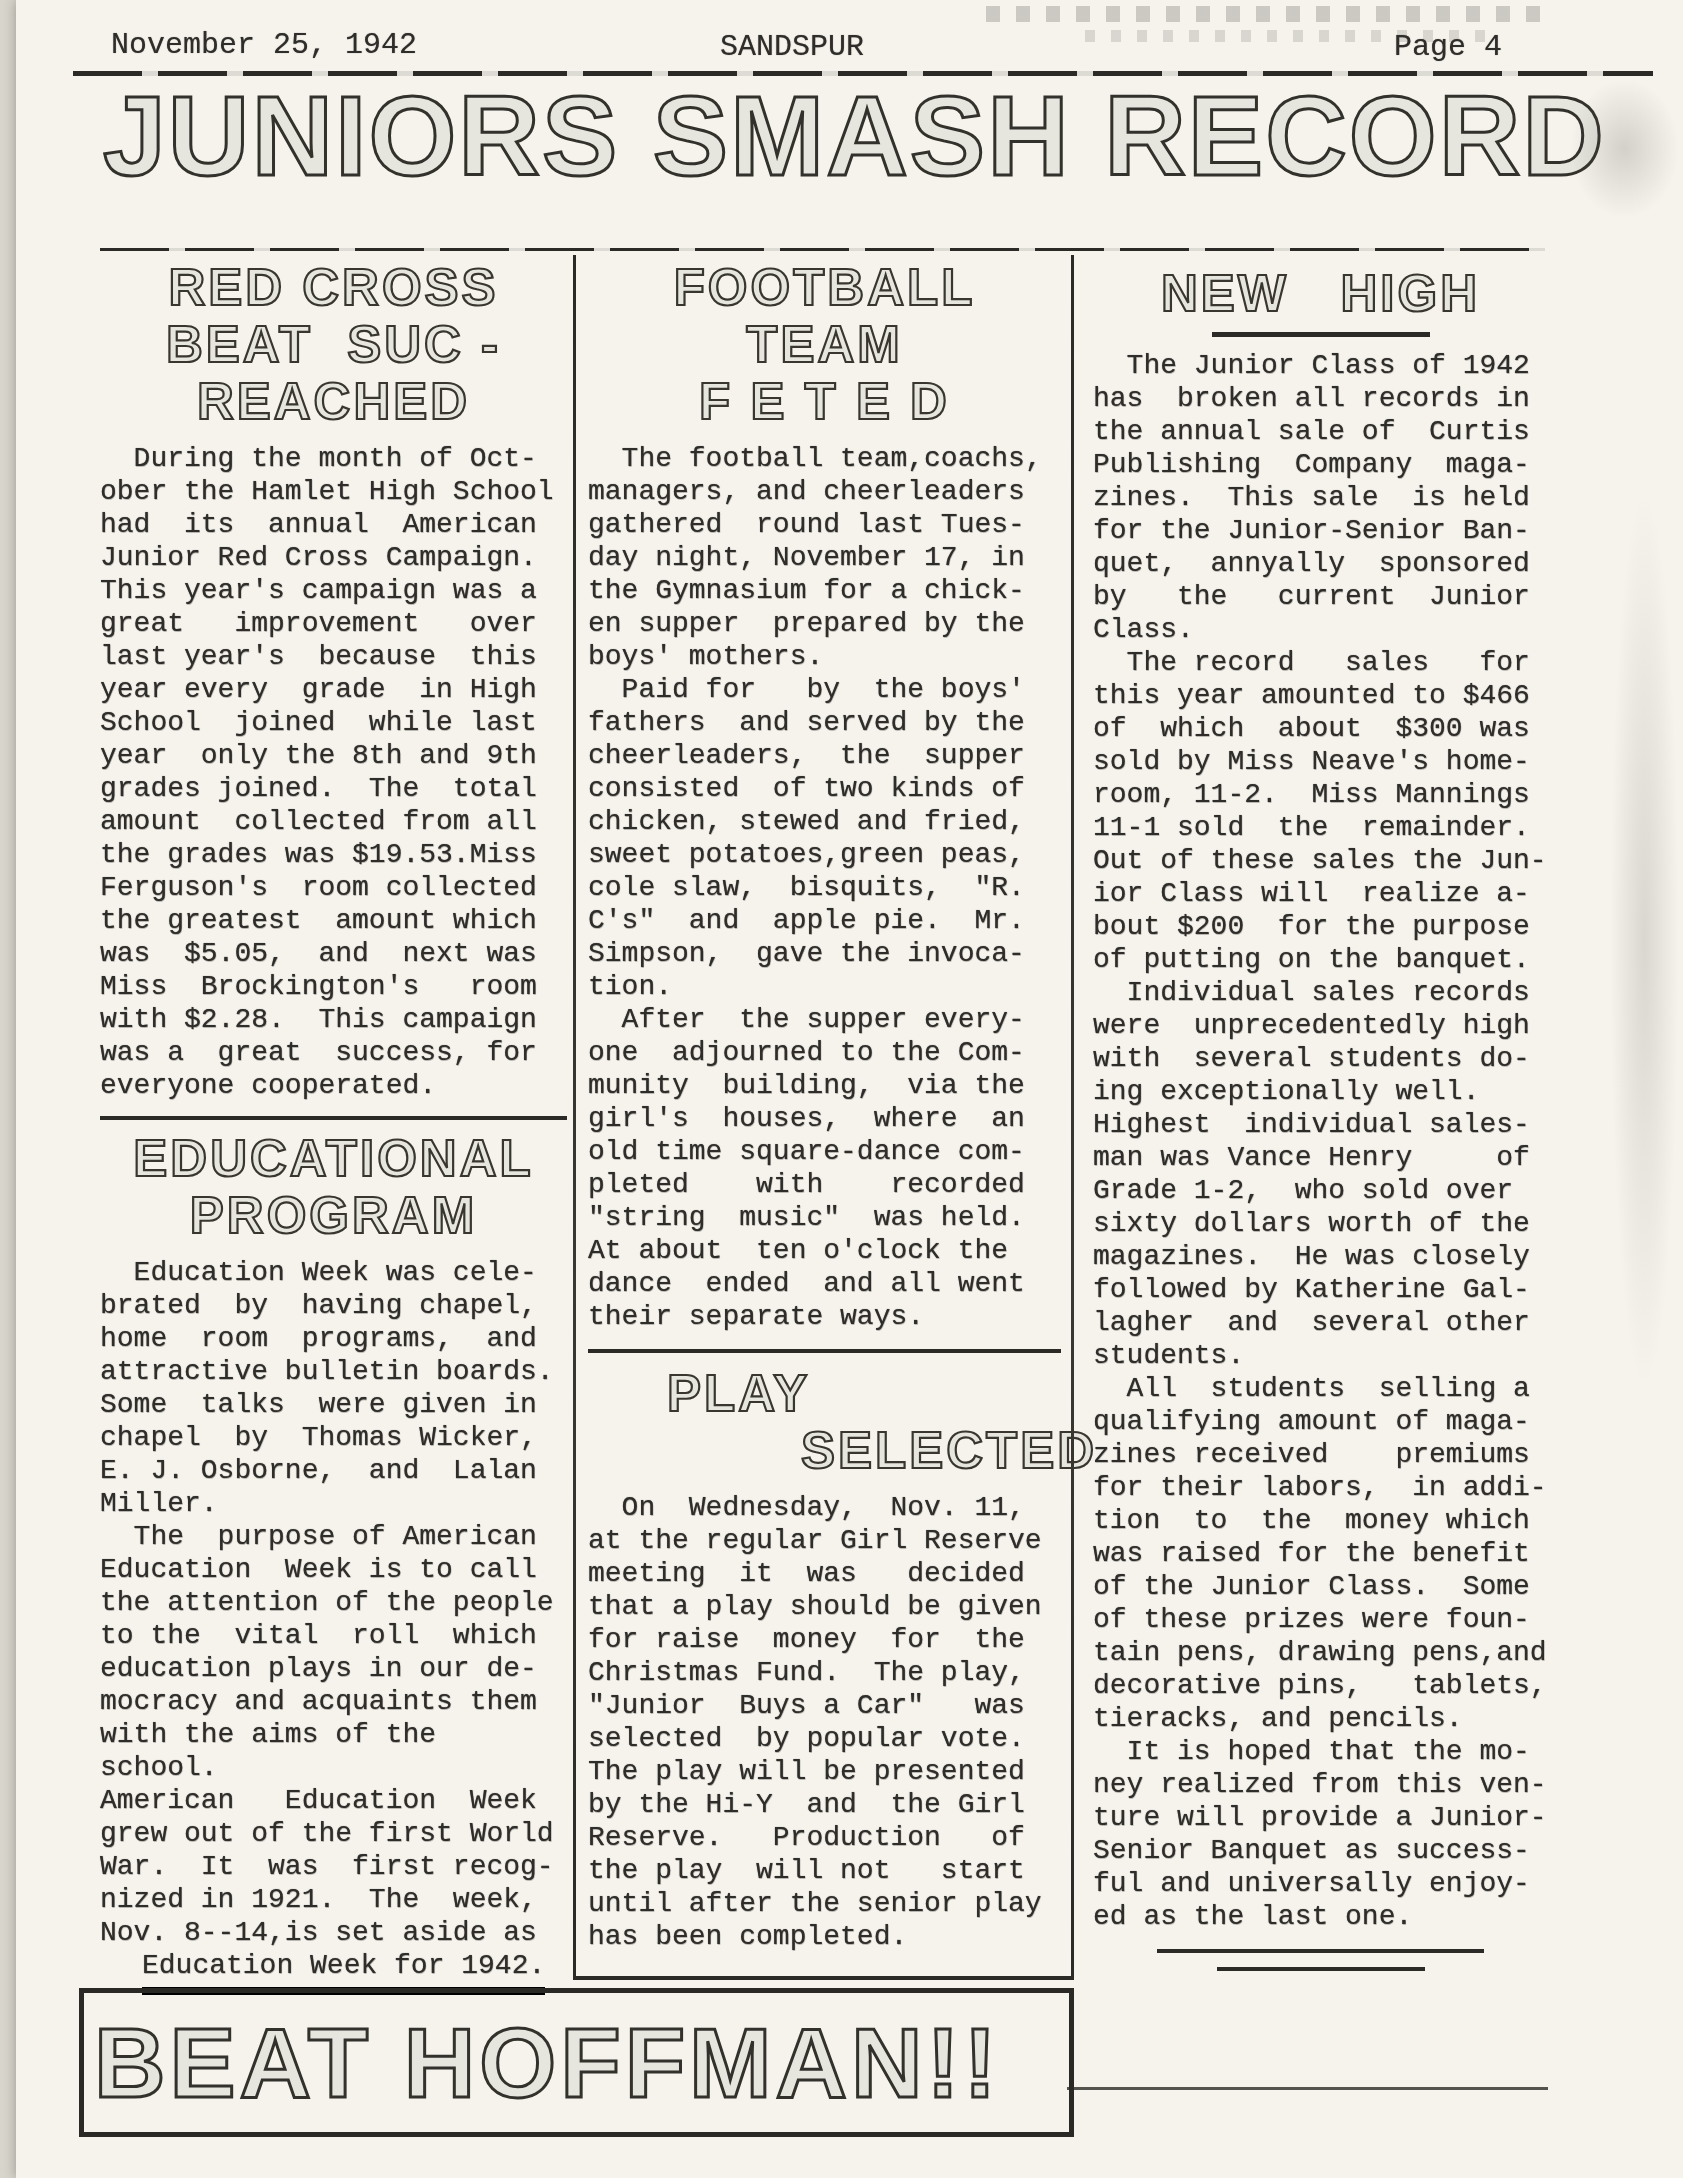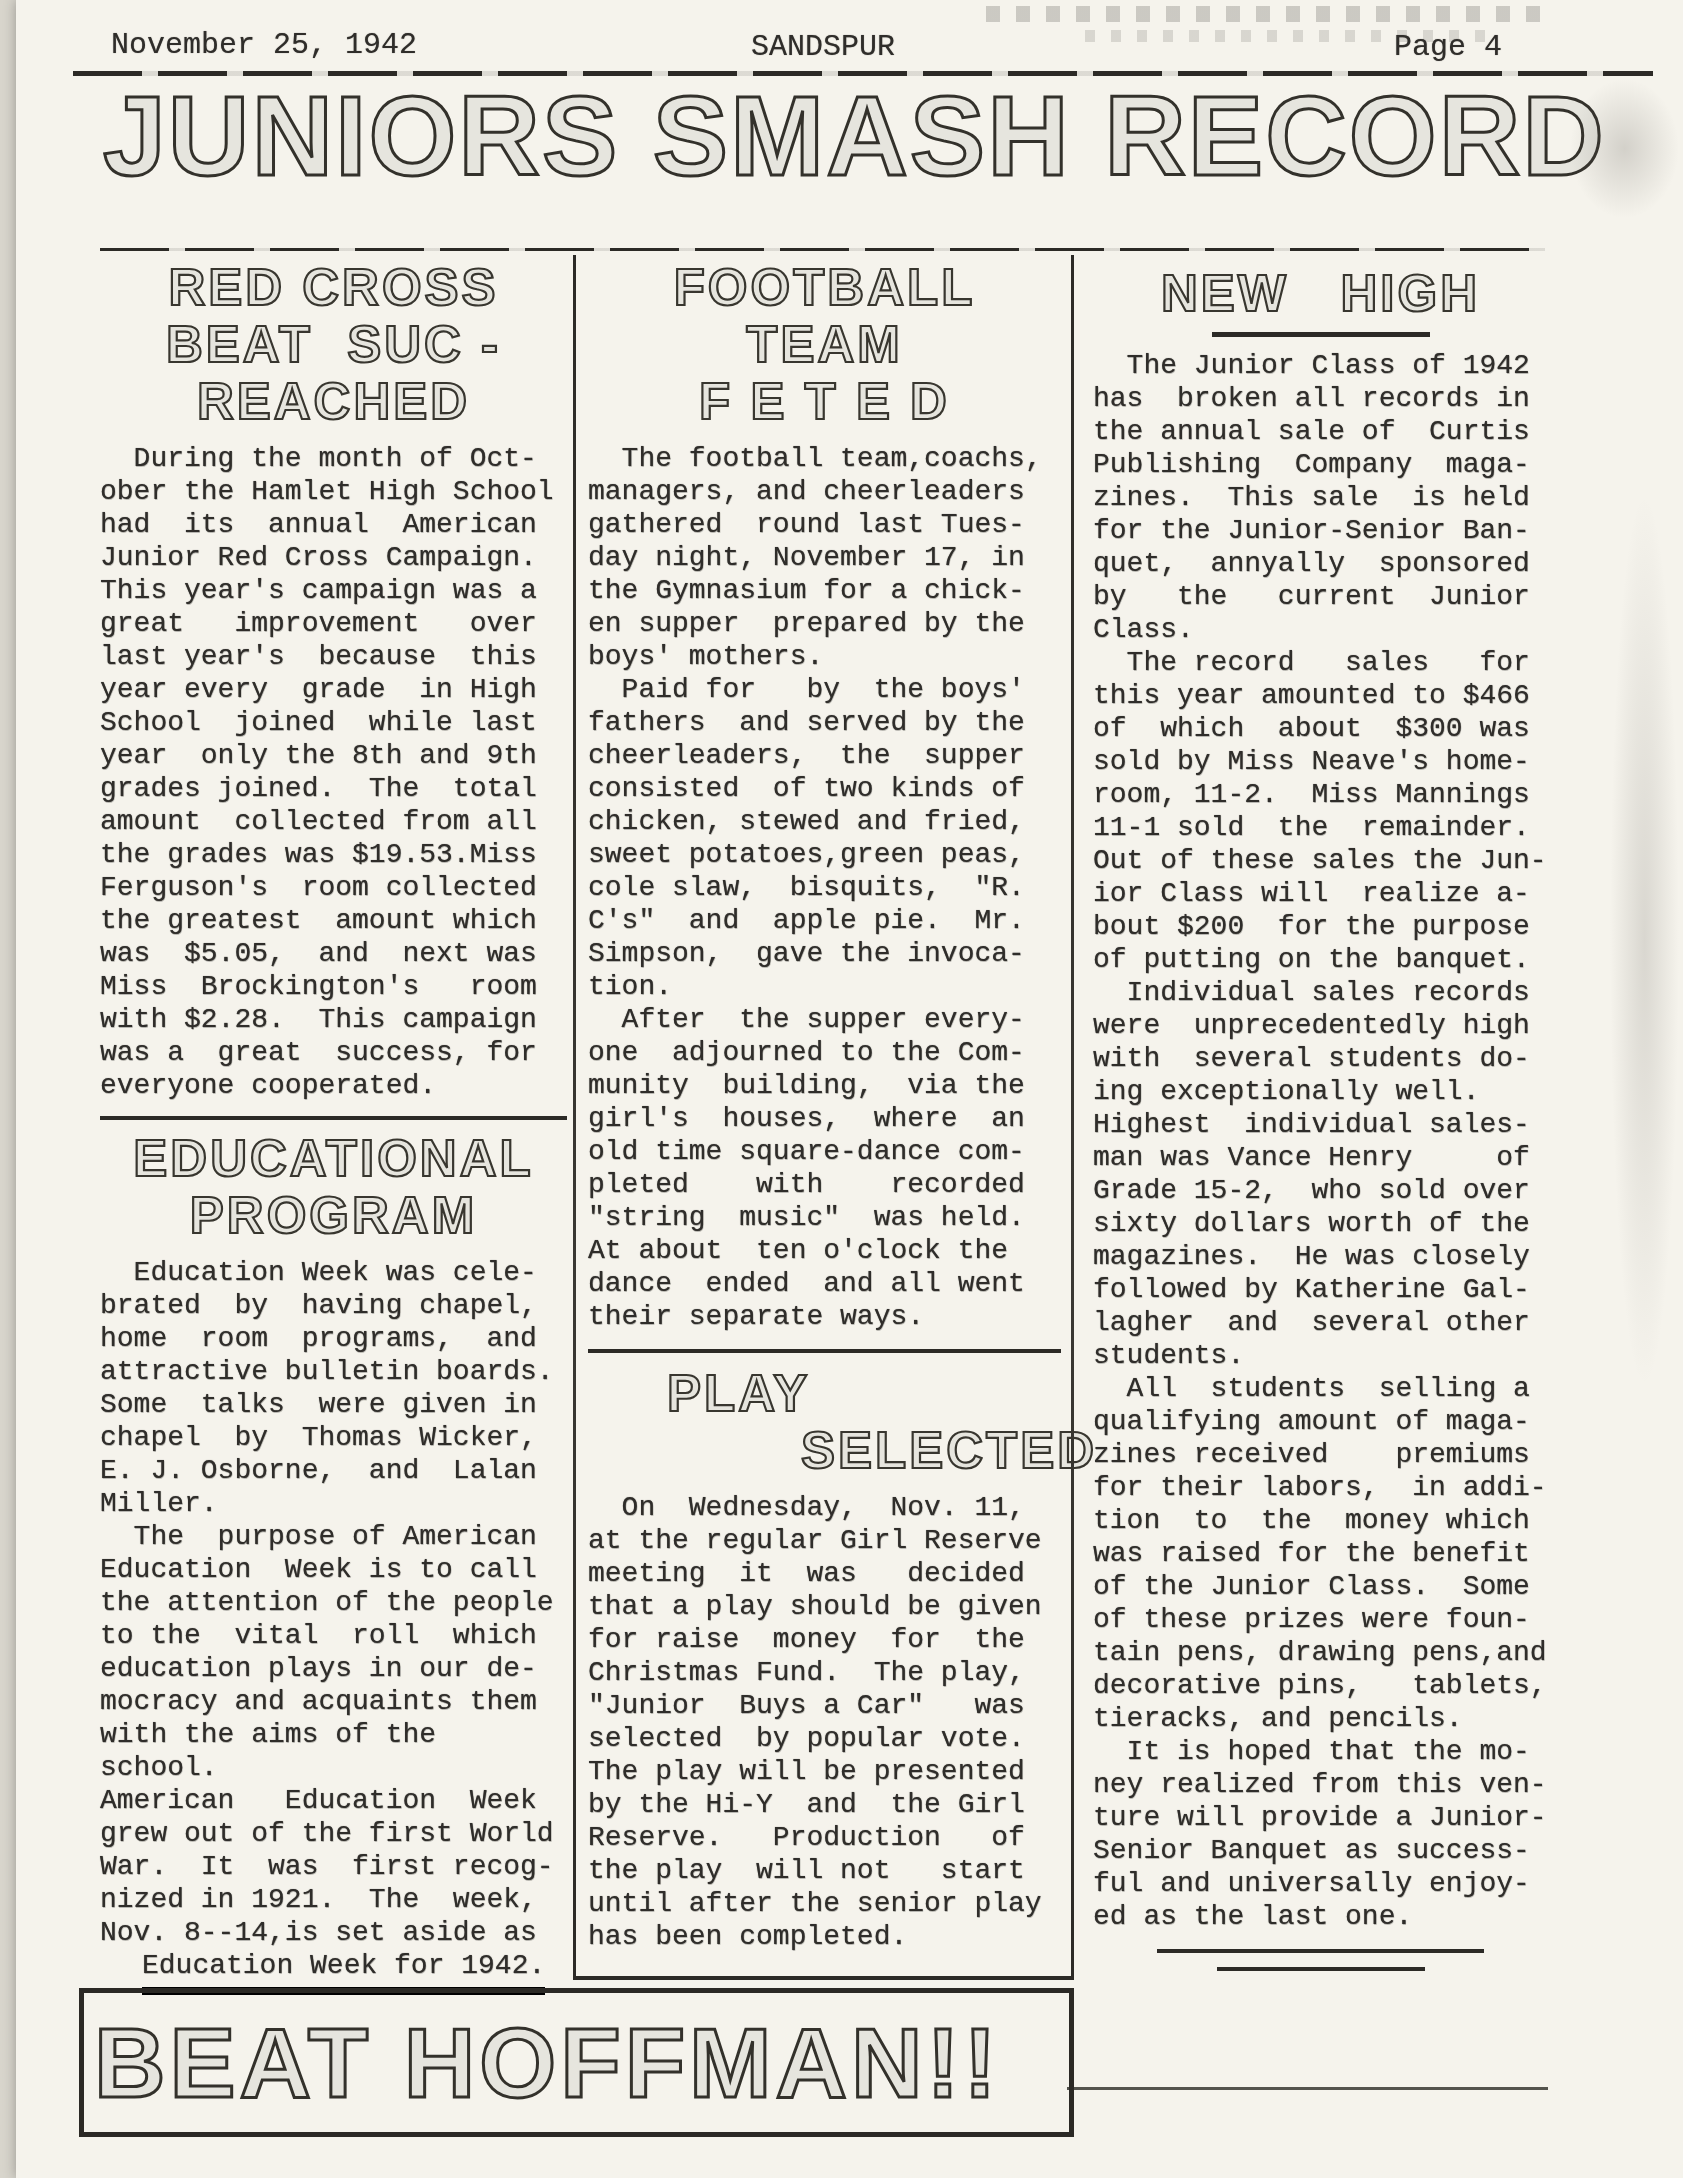--- a/index.html
+++ b/index.html
@@ -35,21 +35,21 @@
   .indent1{padding-left:79px;text-align:left;}
   .indent2{padding-left:213px;text-align:left;}
   .gap-top{margin-top:12px;}
 </style>
 </head>
 <body>
 
 <div id="page">
 
   <div class="tw-head" style="position:absolute;left:95px;top:28px;">November 25, 1942</div>
-  <div class="tw-head" style="position:absolute;left:735px;top:30px;">SANDSPUR</div>
+  <div class="tw-head" style="position:absolute;left:704px;top:30px;">SANDSPUR</div>
   <div class="tw-head" style="position:absolute;left:1378px;top:30px;">Page 4</div>
   <div class="hrule rule broken" style="left:57px;top:71px;width:1580px;height:5px;"></div>
 
   <div class="stencil stencil-big headline">JUNIORS SMASH RECORD</div>
   <div class="hrule rule broken" style="left:84px;top:248px;width:1445px;height:3px;"></div>
 
   <div class="vrule" style="left:557px;top:255px;height:1725px;"></div>
   <div class="vrule" style="left:1055px;top:255px;height:1725px;"></div>
   <div class="hrule rule" style="left:560px;top:1976px;width:495px;"></div>
 
@@ -188,21 +188,21 @@
 Out of these sales the Jun-
 ior Class will  realize a-
 bout $200  for the purpose
 of putting on the banquet.</p>
     <p class="tw">  Individual sales records
 were  unprecedentedly high
 with  several students do-
 ing exceptionally well.
 Highest  individual sales-
 man was Vance Henry     of
-Grade 15-2,  who sold over
+Grade 1-2,  who sold over
 sixty dollars worth of the
 magazines.  He was closely
 followed by Katherine Gal-
 lagher  and  several other
 students.</p>
     <p class="tw">  All  students  selling a
 qualifying amount of maga-
 zines received    premiums
 for their labors,  in addi-
 tion  to  the  money which

